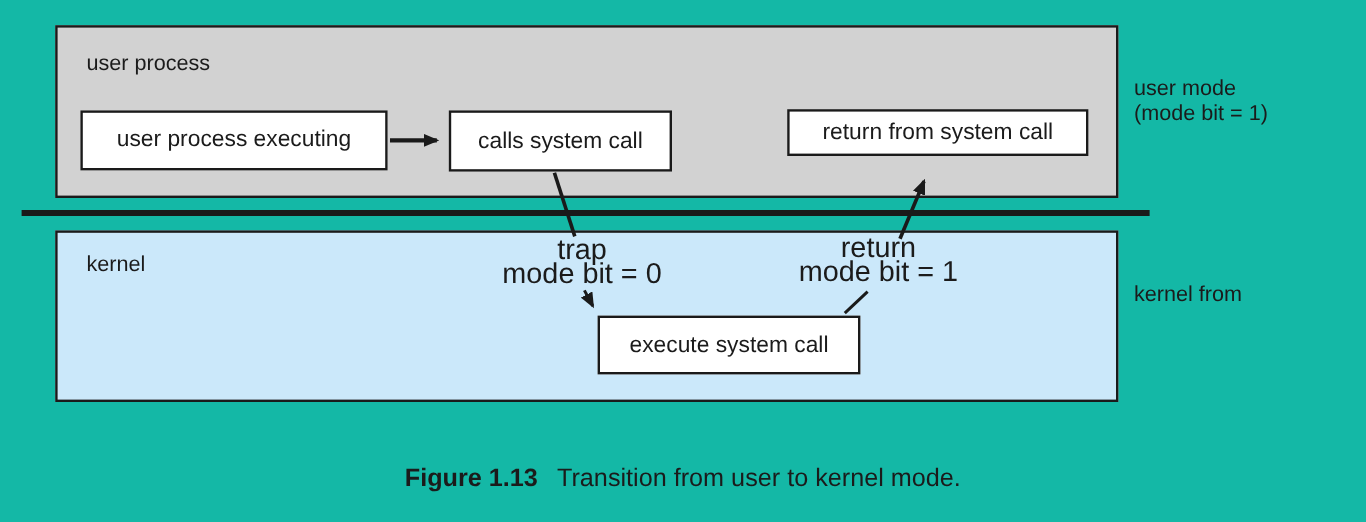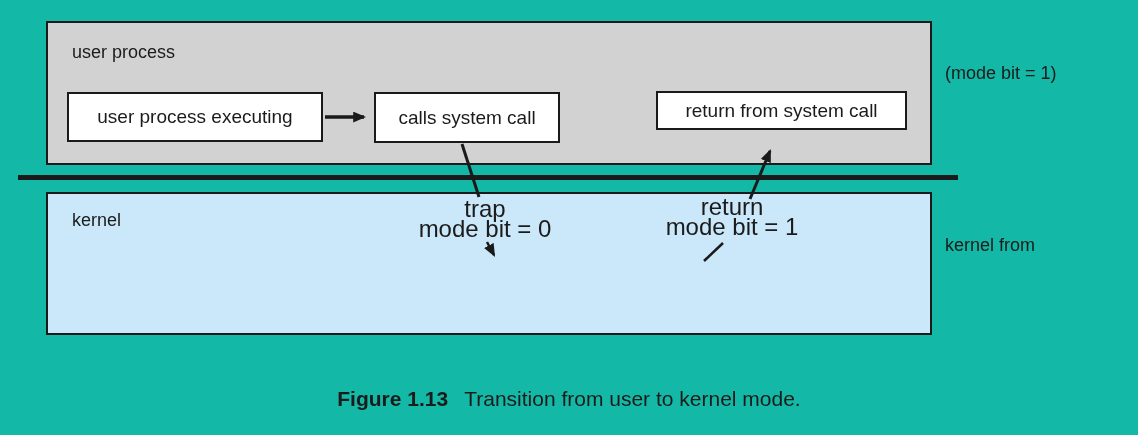--- a/index.html
+++ b/index.html
@@ -96,22 +96,26 @@
 
   <div class="small-label" id="trap-label">
     <div>trap</div>
     <div>mode bit = 0</div>
   </div>
   <div class="small-label" id="return-label">
     <div>return</div>
     <div>mode bit = 1</div>
   </div>
 
+  <div class="pbox" id="box-execute-system-call">
+    <span>execute system call</span>
+  </div>
 
   <div class="side-label" id="user-mode-label">
+    <div>user mode</div>
     <div>(mode bit = 1)</div>
   </div>
   <div class="side-label" id="kernel-mode-label">
     <div>kernel from</div>
   </div>
 
   <svg id="connector-svg" viewBox="0 0 1138 435" xmlns="http://www.w3.org/2000/svg">
     <defs>
       <marker id="arrowhead" viewBox="0 0 12 10" markerUnits="userSpaceOnUse" markerWidth="13" markerHeight="11" refX="10" refY="5" orient="auto">
         <path d="M0,0 L12,5 L0,10 Z" fill="#1a1a1a"></path>

